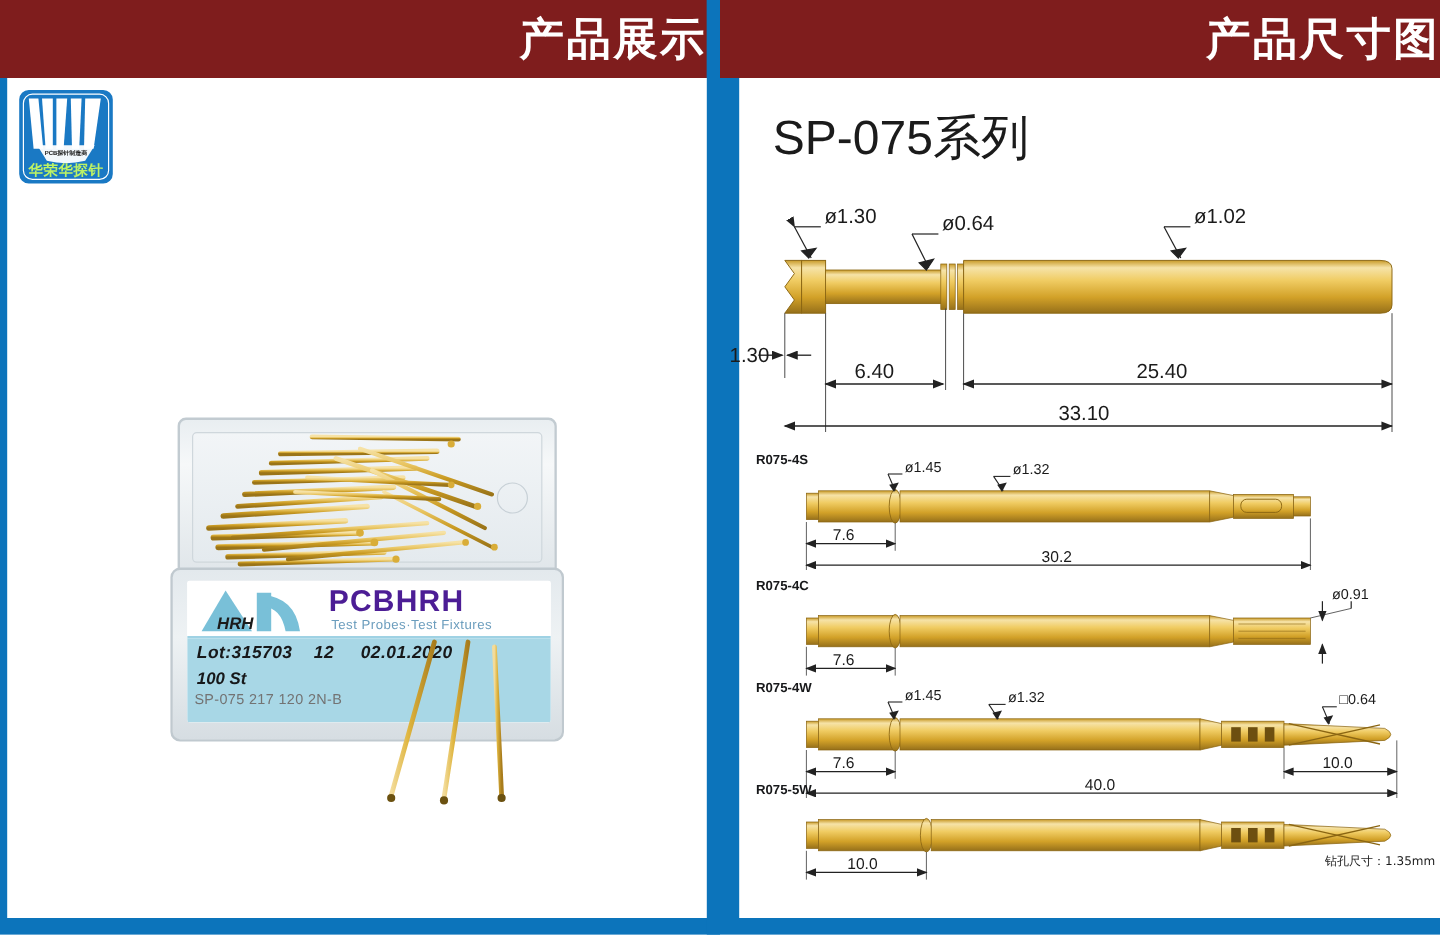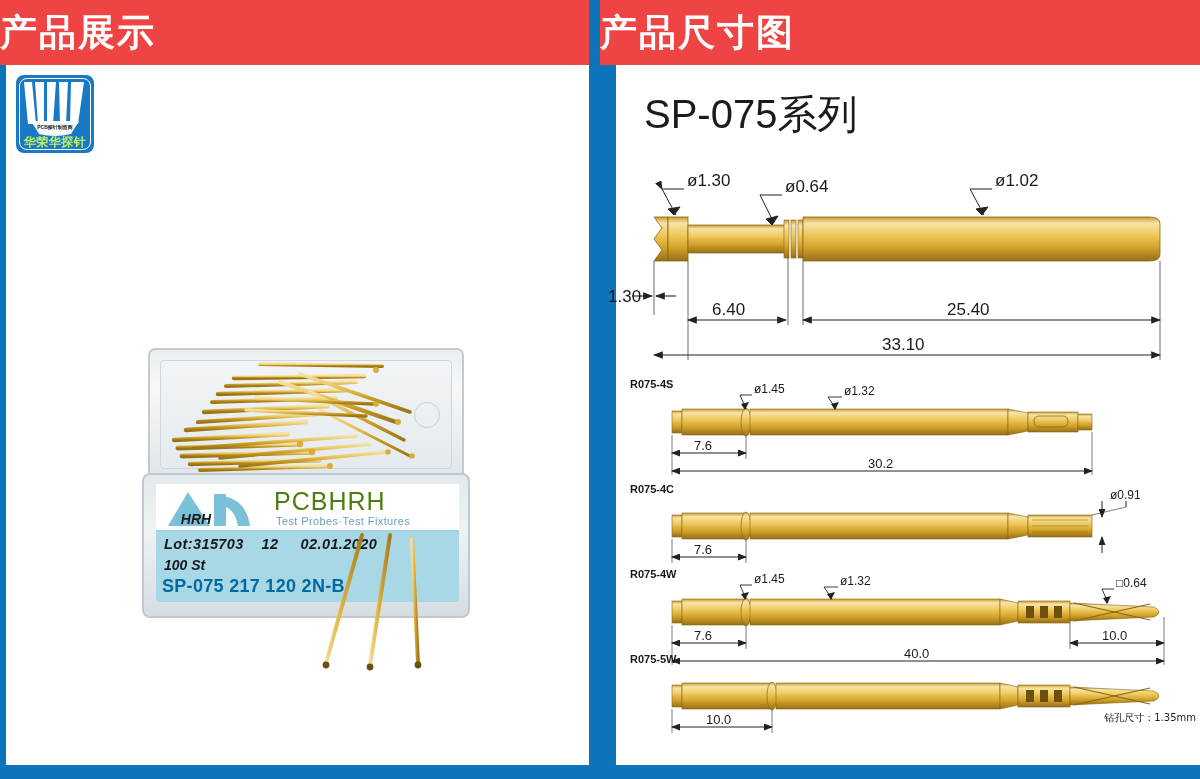--- a/index.html
+++ b/index.html
@@ -11,22 +11,22 @@
   }
   .page {
     position: relative;
     width: 1200px; height: 779px;
     background: #0c74bb;
   }
 
   
   .hdr {
     position: absolute; top: 0; height: 65px;
-    display: flex; align-items: center; justify-content: flex-start;
-    background: #ef4444;
+    display: flex; align-items: center; justify-content: flex-end;
+    background: #7f1d1d;
     color: #ffffff;
     font-size: 37px; font-weight: 700;
     letter-spacing: 2px;
   }
   .hdr-left  { left: 0;   width: 589px; }
   .hdr-right { left: 600px; width: 600px; }
 
   
   .divider {
     position: absolute; left: 589px; top: 0; width: 11px; height: 779px;
@@ -98,41 +98,41 @@
     position: absolute; left: 0; top: 0; width: 100%; height: 48px;
     background: #ffffff;
     border-bottom: 2px solid #9fd2e4;
   }
   .label-bot {
     position: absolute; left: 0; top: 48px; width: 100%; height: 70px;
     background: #a8d7e6;
   }
   .brand {
     position: absolute; left: 118px; top: 3px;
-    font-size: 25px; font-weight: 400; color: #4d7c0f;
+    font-size: 25px; font-weight: 700; color: #4c1d95;
     letter-spacing: 1px; font-family: "Liberation Sans", sans-serif;
   }
   .brand-sub {
     position: absolute; left: 120px; top: 31px;
     font-size: 11px; color: #6b9dbd; letter-spacing: .4px;
   }
   .hrh-mark { position: absolute; left: 6px; top: 2px; width: 106px; height: 45px; }
   .lot-line {
     position: absolute; left: 8px; top: 52px;
     font-size: 14.5px; font-weight: 700; font-style: italic; color: #17181a;
     letter-spacing: .4px;
   }
   .lot-line span { display: inline-block; }
   .lot-qty {
     position: absolute; left: 8px; top: 73px;
     font-size: 14px; font-weight: 700; font-style: italic; color: #17181a;
   }
   .lot-code {
     position: absolute; left: 6px; top: 92px;
-    font-size: 18px; font-weight: 700; color: #0369a1;
+    font-size: 12px; font-weight: 400; color: #737373;
     letter-spacing: .3px;
   }
   .loose-pins { position: absolute; left: 180px; top: 265px; width: 165px; height: 145px; }
 
   
   .series-title {
     position: absolute; left: 28px; top: 22px;
     font-size: 40px; font-weight: 400; color: #1b1b1b;
     letter-spacing: 0px;
   }

